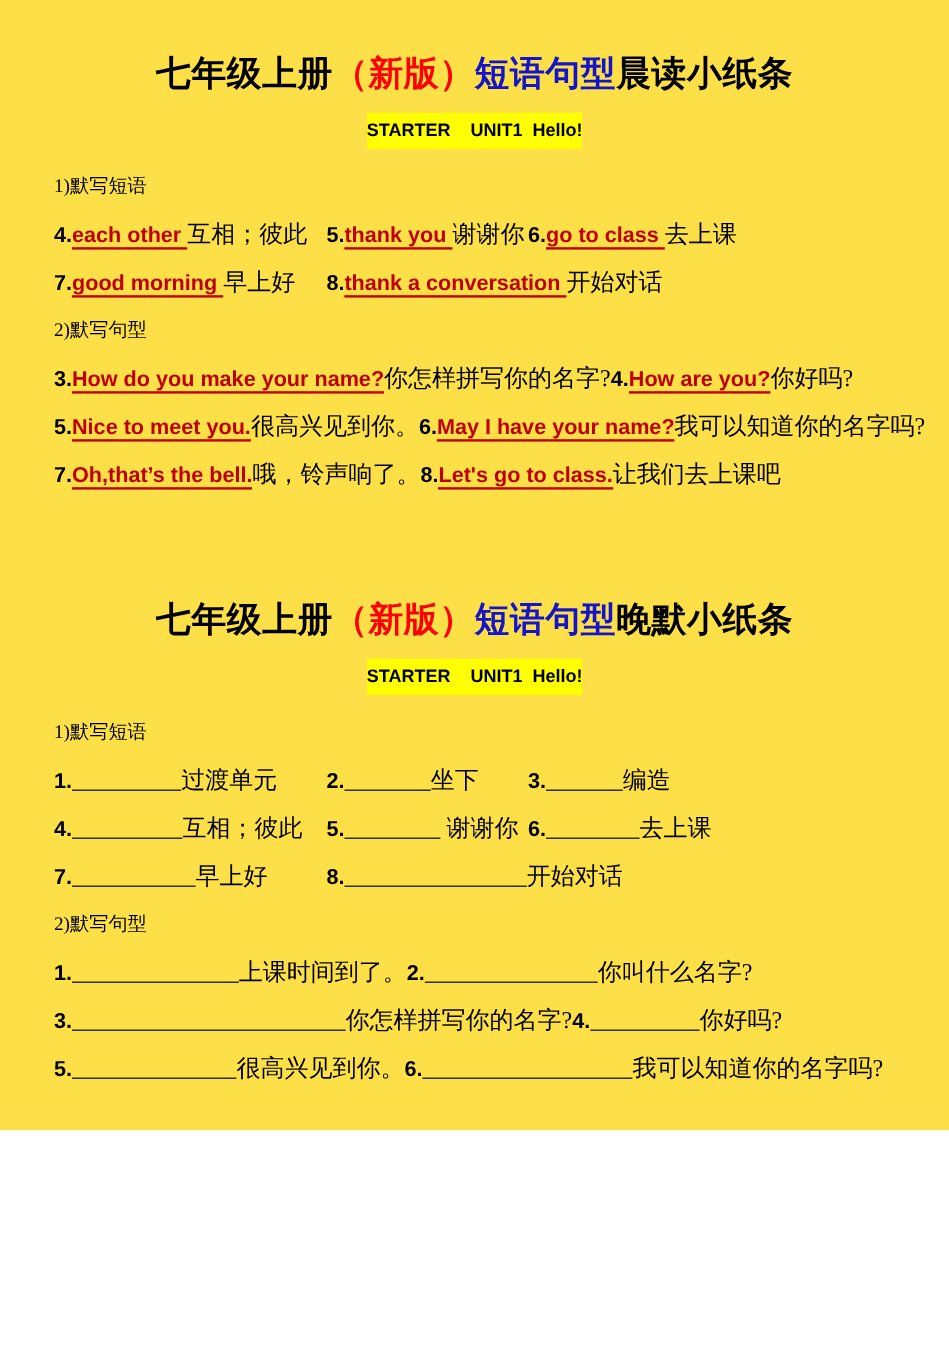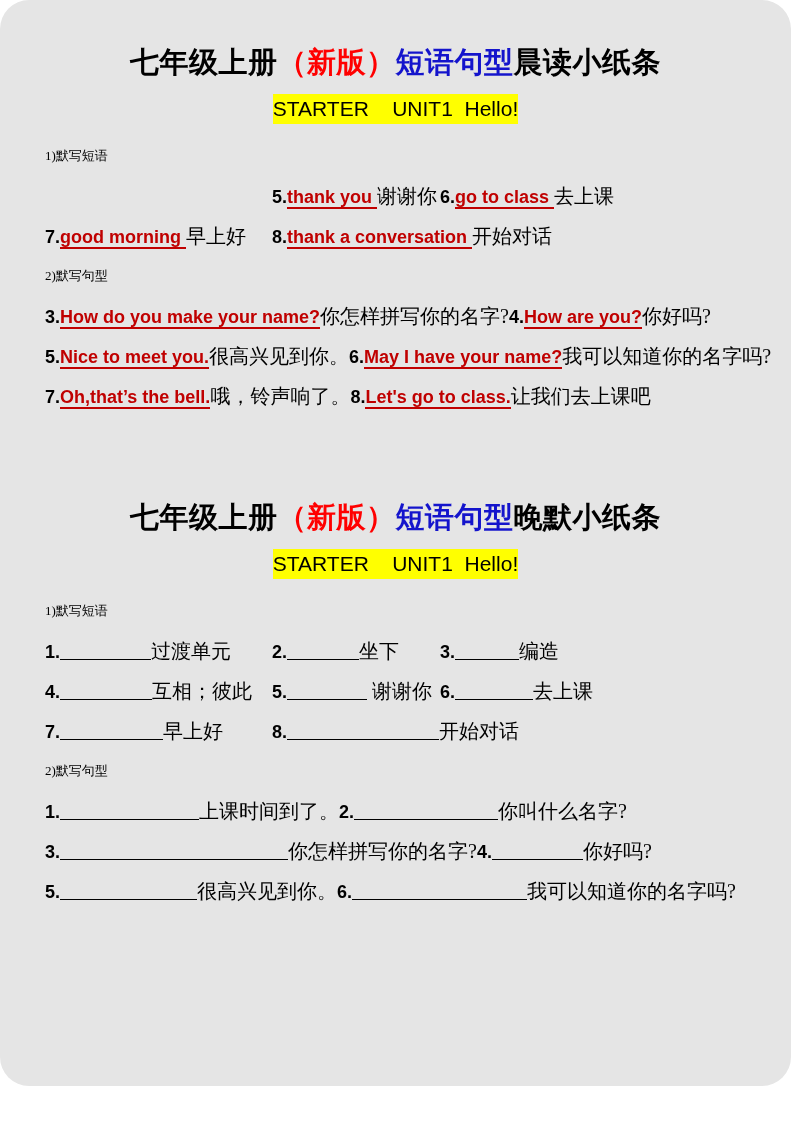--- a/index.html
+++ b/index.html
@@ -1,61 +1,60 @@
 <!DOCTYPE html>
 <html style="--c-darkred: #C00000; --c-highlight: #FFFF00;"><head>
 <meta charset="utf-8">
 <style>
   html, body { margin: 0; padding: 0; background: #ffffff; }
   .page {
     position: relative;
     width: 791px;
-    height: 1086px;
+    height: 942px;
     margin: 0 auto;
-    background: #e5e5e5;
+    background: #fde047;
     overflow: hidden;
     font-family: "Liberation Serif", serif;
     color: #000000;
-    border-radius: 29px;
   }
   .sheet-section { display: block; }
   .section-morning { padding-top: 42px; }
   .section-evening { margin-top: 81px; }
 
   .title {
     margin: 0;
     text-align: center;
     font-family: "Liberation Sans", sans-serif;
     font-weight: bold;
     font-size: 29px;
     line-height: 40px;
     letter-spacing: 0.5px;
     white-space: pre;
   }
   .banner-wrap { text-align: center; margin-top: 12px; height: 30px; }
   .banner {
     display: inline-block;
     background: var(--c-highlight, #FFFF00);
     font-family: "Liberation Sans", sans-serif;
-    font-weight: 400;
-    font-size: 21px;
+    font-weight: 700;
+    font-size: 15px;
     line-height: 20px;
     padding: 5px 0;
     white-space: pre;
     color: #000;
   }
   .content { margin: 12px 40px 0 45px; }
   .line {
     position: relative;
     height: 40px;
     line-height: 40px;
     white-space: pre;
     font-size: 20px;
   }
-  .heading { font-size: 13px; }
+  .heading { font-size: 16px; }
   .item { white-space: pre; }
   .row-cols .item { position: absolute; top: 0; }
   .c0 { left: 0; }
   .c1 { left: 227px; }
   .c2 { left: 395px; }
   .num {
     font-family: "Liberation Sans", sans-serif;
     font-weight: 600;
     font-size: 18px;
     color: #000;
@@ -79,21 +78,21 @@
 </style>
 </head>
 <body>
 
 <div class="page" id="page-root">
     <section class="sheet-section section-morning">
       <h1 class="title"><span class="title-part" style="color: rgb(0, 0, 0);">七年级上册</span><span class="title-part" style="color: rgb(255, 0, 0);">（新版）</span><span class="title-part" style="color: rgb(20, 20, 204);">短语句型</span><span class="title-part" style="color: rgb(0, 0, 0);">晨读小纸条</span></h1>
       <div class="banner-wrap"><span class="banner">STARTER    UNIT1  Hello!</span></div>
       <div class="content">
         <div class="line heading">1)默写短语</div>
-        <div class="line row-cols"><span class="item c1"><span class="num">5.</span><span class="en">thank you </span><span class="zh">谢谢你</span></span><span class="item c2"><span class="num">6.</span><span class="en">go to class </span><span class="zh">去上课</span></span></div>
+        <div class="line row-cols"><span class="item c0"><span class="num">4.</span><span class="en">each other </span><span class="zh">互相；彼此</span></span><span class="item c1"><span class="num">5.</span><span class="en">thank you </span><span class="zh">谢谢你</span></span><span class="item c2"><span class="num">6.</span><span class="en">go to class </span><span class="zh">去上课</span></span></div>
         <div class="line row-cols"><span class="item c0"><span class="num">7.</span><span class="en">good morning </span><span class="zh">早上好</span></span><span class="item c1"><span class="num">8.</span><span class="en">thank a conversation </span><span class="zh">开始对话</span></span></div>
         <div class="line heading">2)默写句型</div>
         <div class="line"><span class="item"><span class="num">3.</span><span class="en">How do you make your name?</span><span class="zh">你怎样拼写你的名字?</span></span><span class="item"><span class="num">4.</span><span class="en">How are you?</span><span class="zh">你好吗?</span></span></div>
         <div class="line"><span class="item"><span class="num">5.</span><span class="en">Nice to meet you.</span><span class="zh">很高兴见到你。</span></span><span class="item"><span class="num">6.</span><span class="en">May I have your name?</span><span class="zh">我可以知道你的名字吗?</span></span></div>
         <div class="line"><span class="item"><span class="num">7.</span><span class="en">Oh,that’s the bell.</span><span class="zh">哦，铃声响了。</span></span><span class="item"><span class="num">8.</span><span class="en">Let's go to class.</span><span class="zh">让我们去上课吧</span></span></div>
       </div>
     </section>
     <section class="sheet-section section-evening">
       <h1 class="title"><span class="title-part" style="color: rgb(0, 0, 0);">七年级上册</span><span class="title-part" style="color: rgb(255, 0, 0);">（新版）</span><span class="title-part" style="color: rgb(20, 20, 204);">短语句型</span><span class="title-part" style="color: rgb(0, 0, 0);">晚默小纸条</span></h1>
       <div class="banner-wrap"><span class="banner">STARTER    UNIT1  Hello!</span></div>

